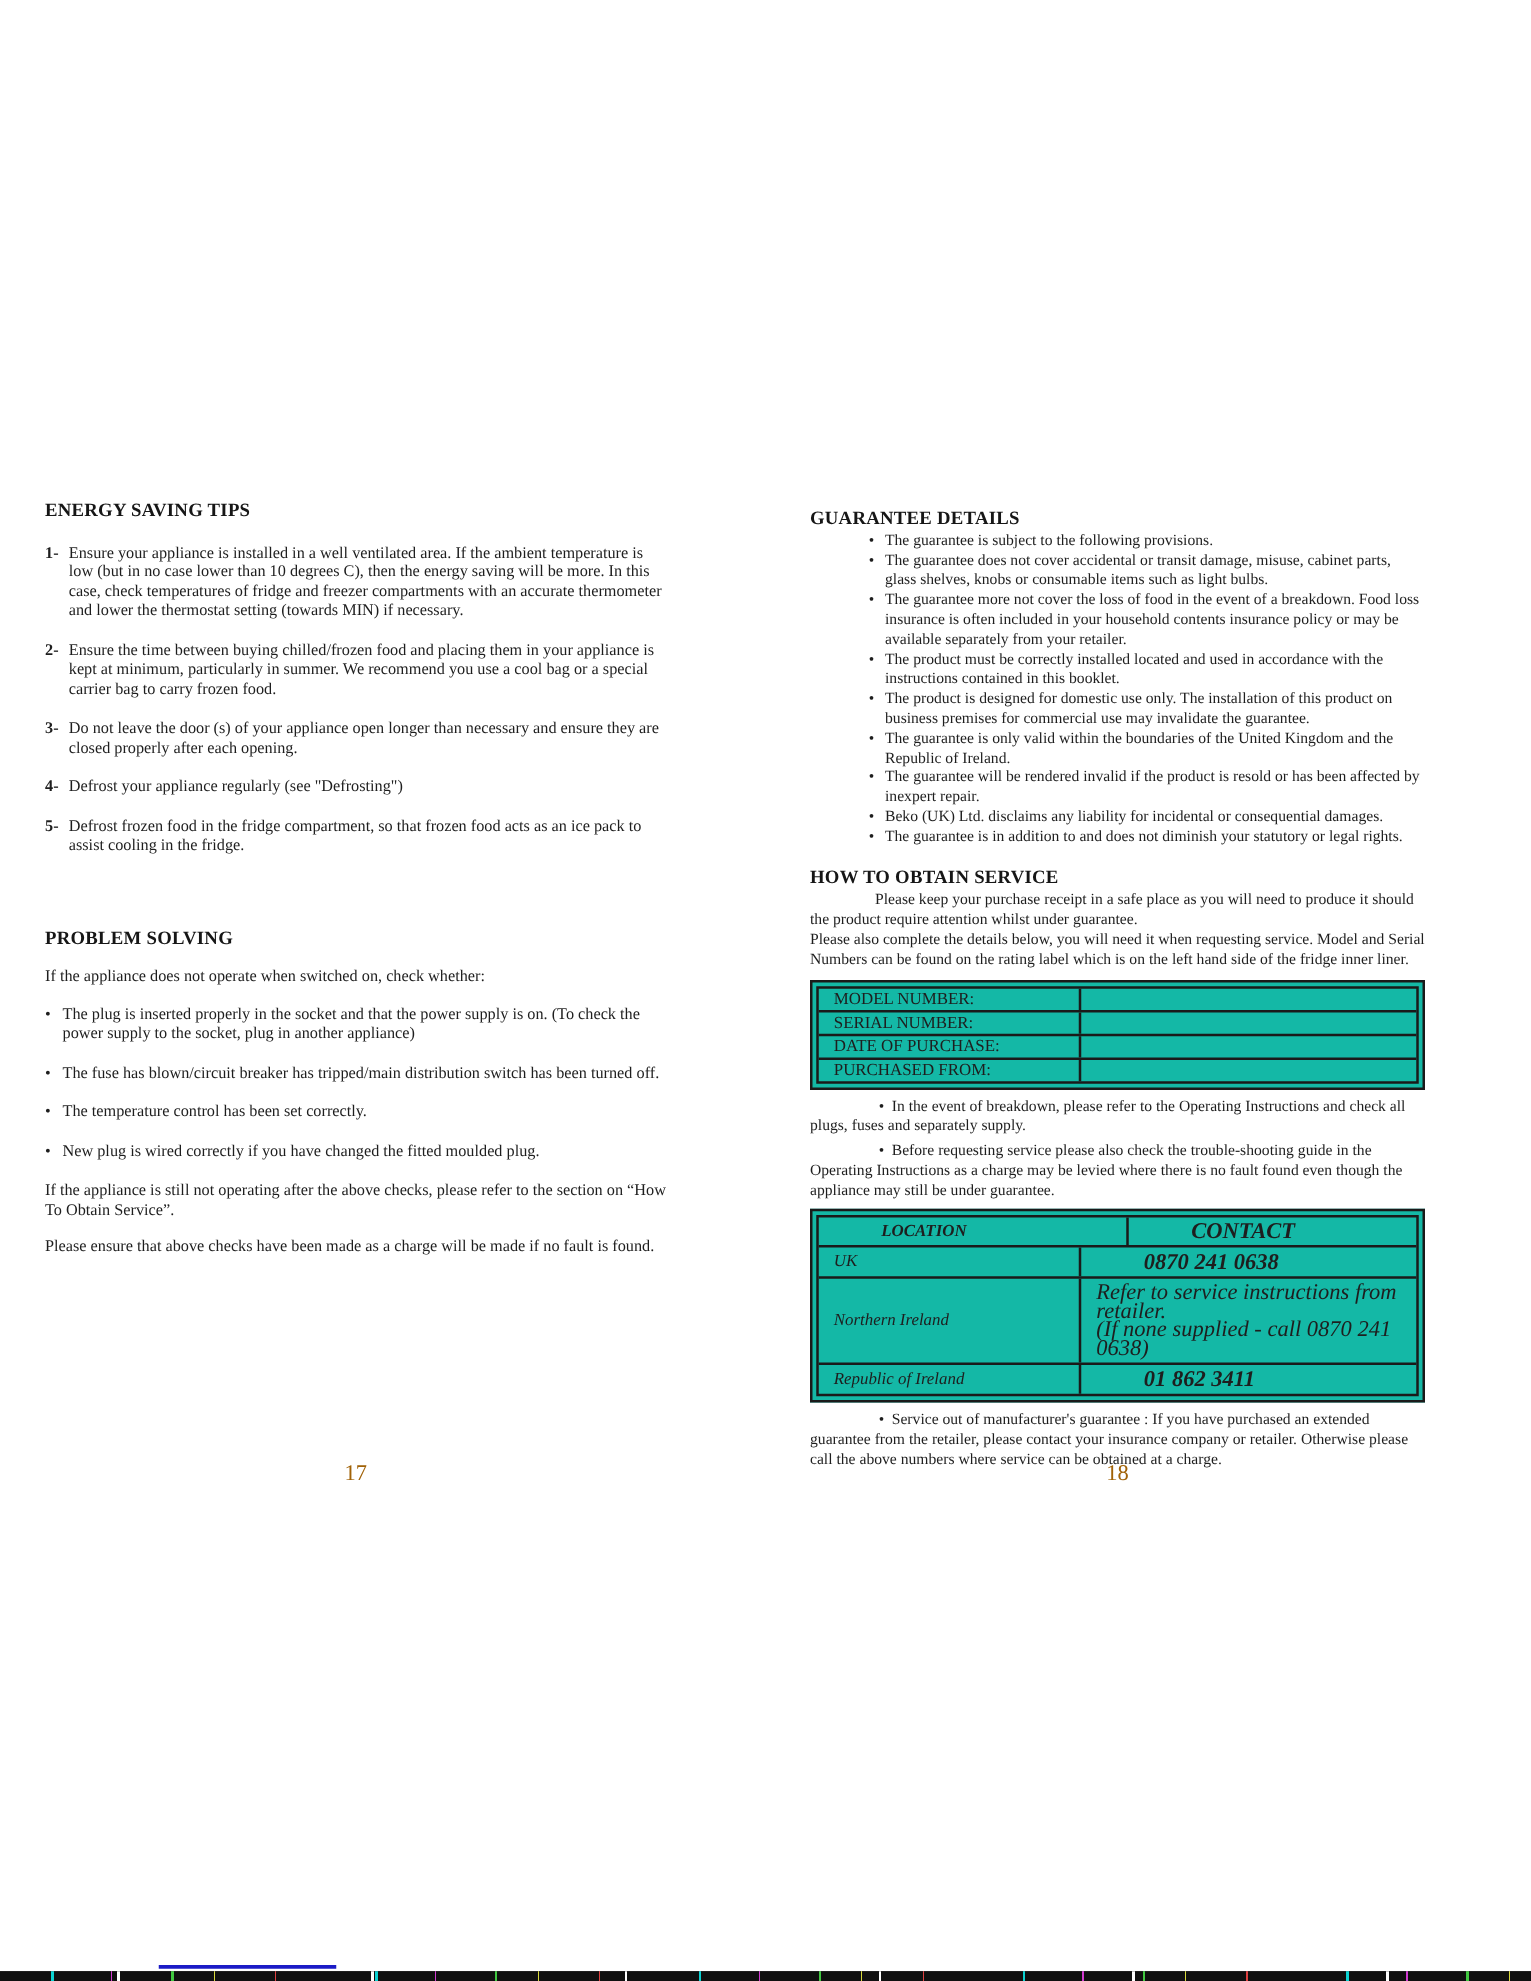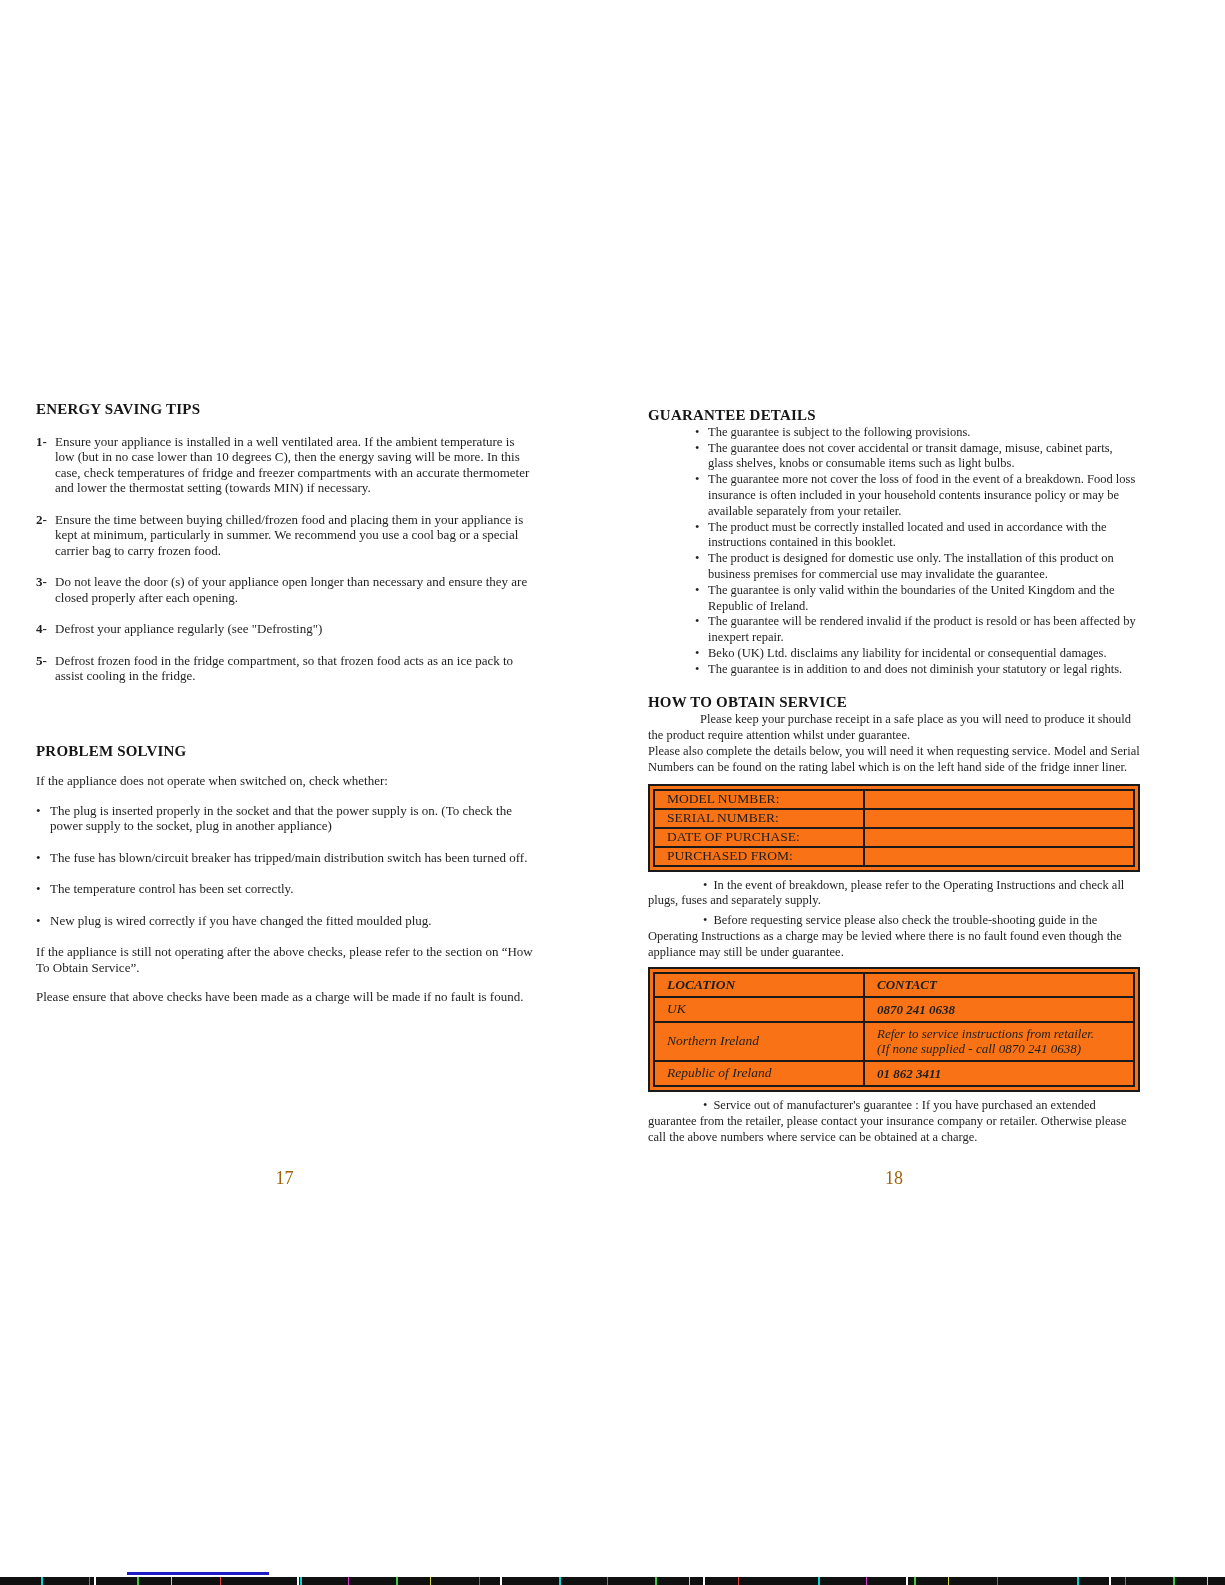--- a/index.html
+++ b/index.html
@@ -25,36 +25,36 @@
   
   .gl{list-style:none; margin:0; padding:0 0 0 47px;}
   .gl li{position:relative; padding-left:13px;}
   .gl li::before{content:"\2022"; position:absolute; left:0; top:0;}
   
   .svc-p1{margin:0; text-indent:52px;}
   .svc-p2{margin:0 0 8px 0;}
   .svc-bullet{margin:4px 0 2px 0; text-indent:55px;}
   .svc-bullet .bdot{padding-right:6px;}
   
-  .tbl-outer{border:2px solid #1a1a1a; padding:3px; margin:6px 0 6px 0; background:#f97316;}
+  .tbl-outer{border:2px solid #1a1a1a; padding:3px; margin:6px 0 6px 0; background:#14b8a6;}
   .tbl-inner{border:2px solid #1a1a1a;}
   .dt-row{display:flex; align-items:center; height:17px;}
   .dt-row + .dt-row{border-top:2px solid #1a1a1a;}
   .dt-label{width:196px; align-self:stretch; display:flex; align-items:center;
             border-right:2px solid #1a1a1a; padding-left:12px; font-size:13.5px;}
   .dt-value{flex:1;}
   
   .ct{font-style:italic;}
   .ct-row{display:flex;}
   .ct-row + .ct-row{border-top:2px solid #1a1a1a;}
   .ct-left{width:196px; border-right:2px solid #1a1a1a; padding:3px 0 4px 12px;
            display:flex; align-items:center; font-size:13.5px;}
-  .ct-right{flex:1; padding:3px 0 4px 12px; font-size:13px; line-height:15px;
+  .ct-right{flex:1; padding:3px 0 4px 12px; font-size:18px; line-height:15px;
             display:flex; flex-direction:column; justify-content:center;}
-  .bold{font-weight:bold;}
+  .bold{font-weight:bold;margin-left:38px;}
   .pgnum{position:absolute; top:1168px; font-size:18px; text-align:center; color:#a16207;}
   .pg17{left:36px; width:497px;}
   .pg18{left:648px; width:492px;}
   
   .blue-line{position:absolute; left:127px; top:1572px; width:142px; height:3px; background:#1b1bc6;}
   .scan-band{
     position:absolute; left:0; top:1577px; width:1225px; height:8px;
     background-color:#101010;
     background-image:
       repeating-linear-gradient(90deg, transparent 0 94px, #ffffff 94px 96px, transparent 96px 203px),

